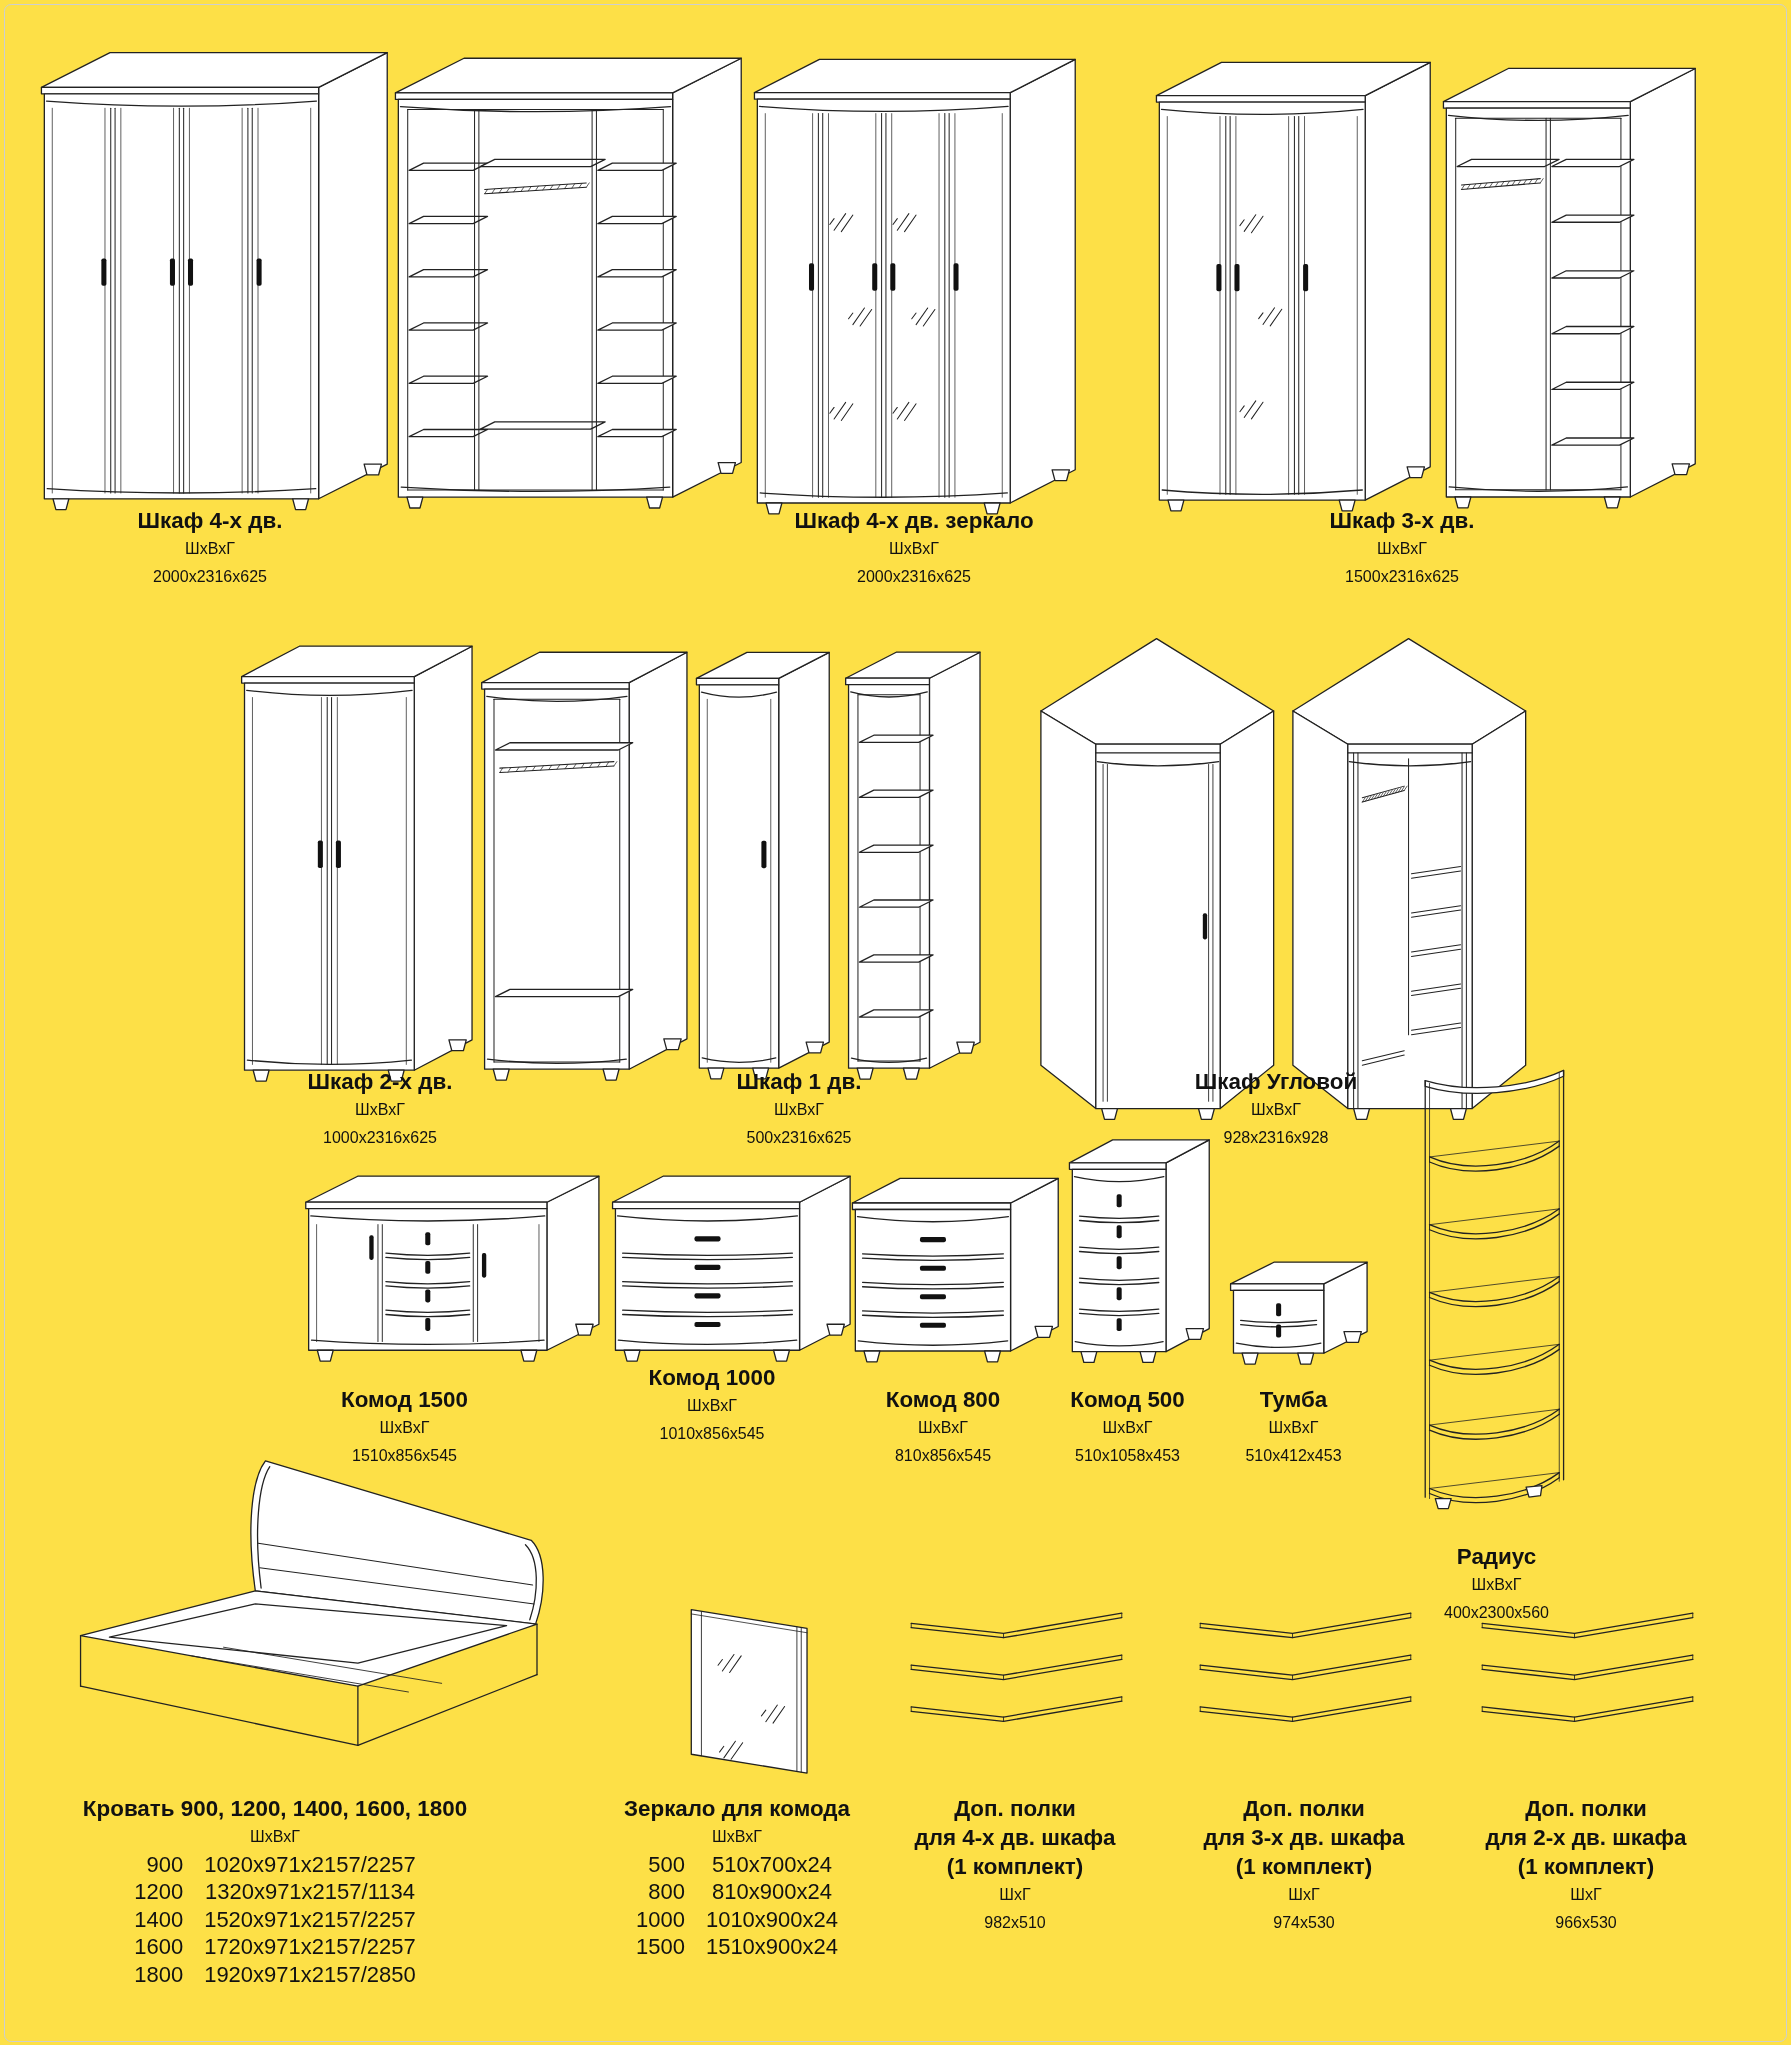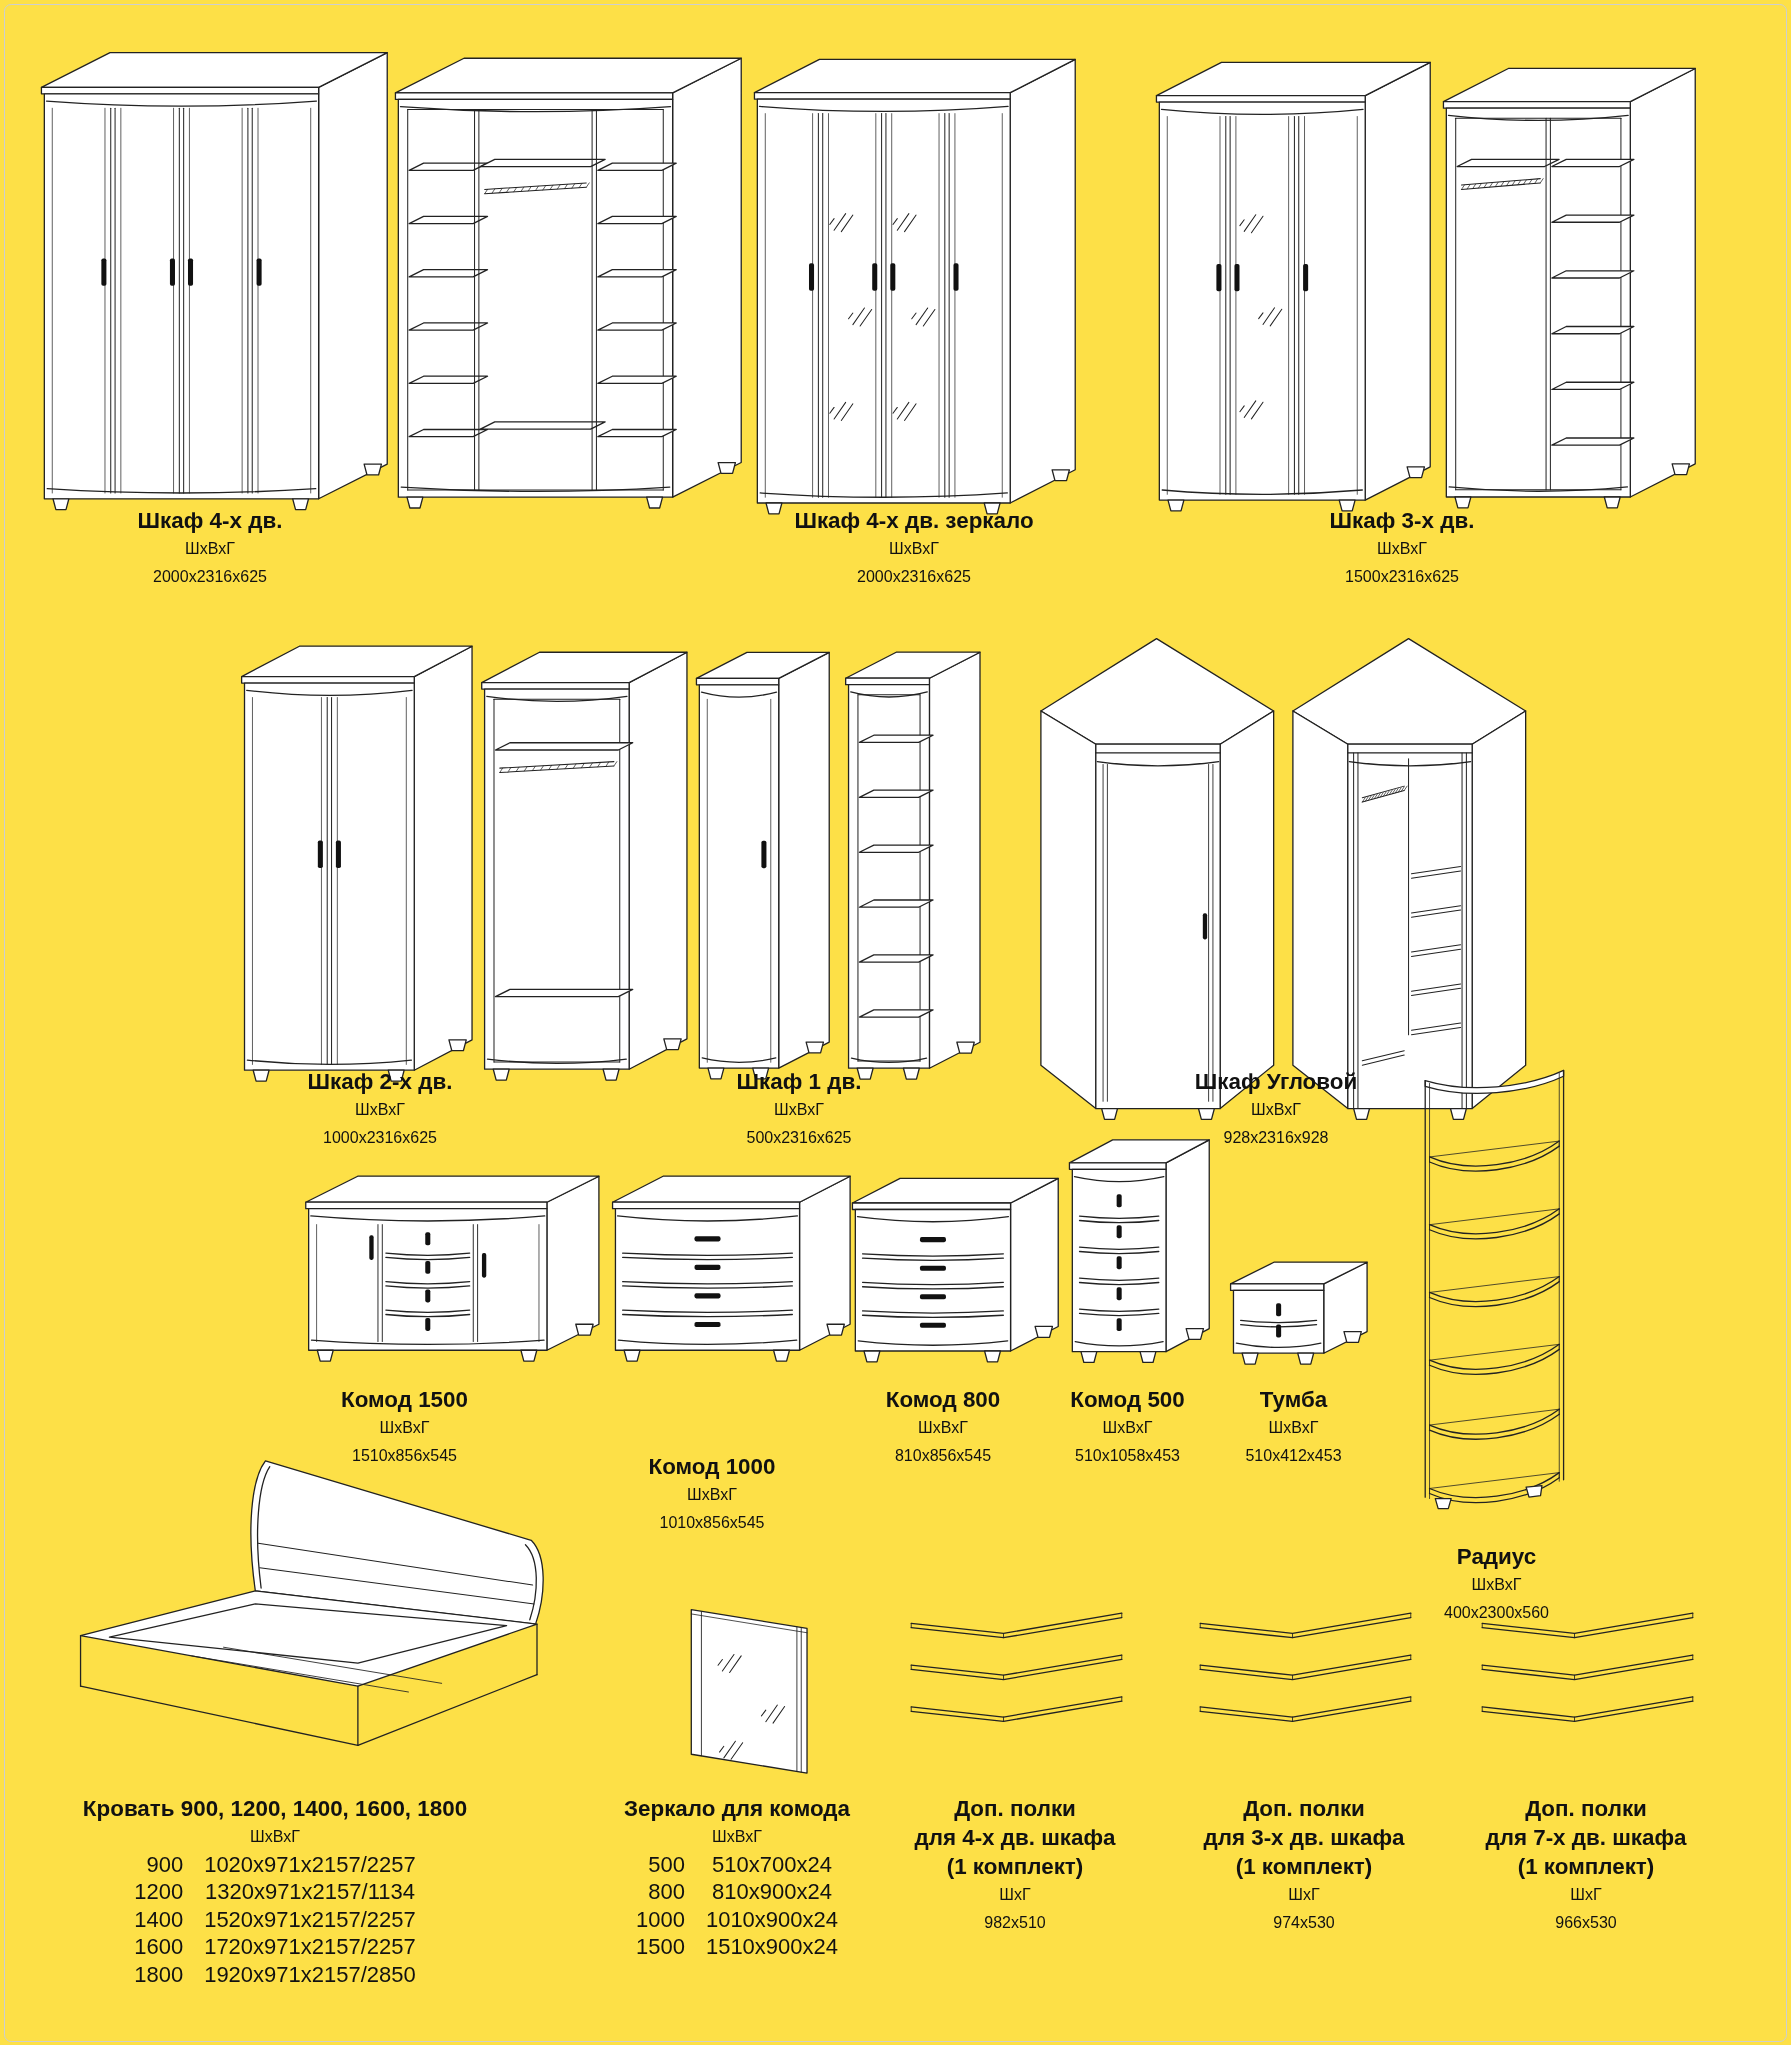--- a/index.html
+++ b/index.html
@@ -677,21 +677,21 @@
     <div class="t">Шкаф Угловой</div>
     <div class="d">ШхВхГ</div>
     <div class="d">928x2316x928</div>
   </div>
 
   <div class="cap" style="left:289px;top:1385px;width:231px">
     <div class="t">Комод 1500</div>
     <div class="d">ШхВхГ</div>
     <div class="d">1510x856x545</div>
   </div>
-  <div class="cap" style="left:600px;top:1452px;width:224px">
+  <div class="cap" style="left:600px;top:1363px;width:224px">
     <div class="t">Комод 1000</div>
     <div class="d">ШхВхГ</div>
     <div class="d">1010x856x545</div>
   </div>
   <div class="cap" style="left:842px;top:1385px;width:202px">
     <div class="t">Комод 800</div>
     <div class="d">ШхВхГ</div>
     <div class="d">810x856x545</div>
   </div>
   <div class="cap" style="left:1030px;top:1385px;width:195px">
@@ -749,19 +749,19 @@
   </div>
   <div class="cap" style="left:1165px;top:1794px;width:278px">
     <div class="t">Доп. полки</div>
     <div class="t">для 3-х дв. шкафа</div>
     <div class="t">(1 комплект)</div>
     <div class="d">ШхГ</div>
     <div class="d">974x530</div>
   </div>
   <div class="cap" style="left:1447px;top:1794px;width:278px">
     <div class="t">Доп. полки</div>
-    <div class="t">для 7-х дв. шкафа</div>
+    <div class="t">для 2-х дв. шкафа</div>
     <div class="t">(1 комплект)</div>
     <div class="d">ШхГ</div>
     <div class="d">966x530</div>
   </div>
 </div>
 
 
 </body></html>

